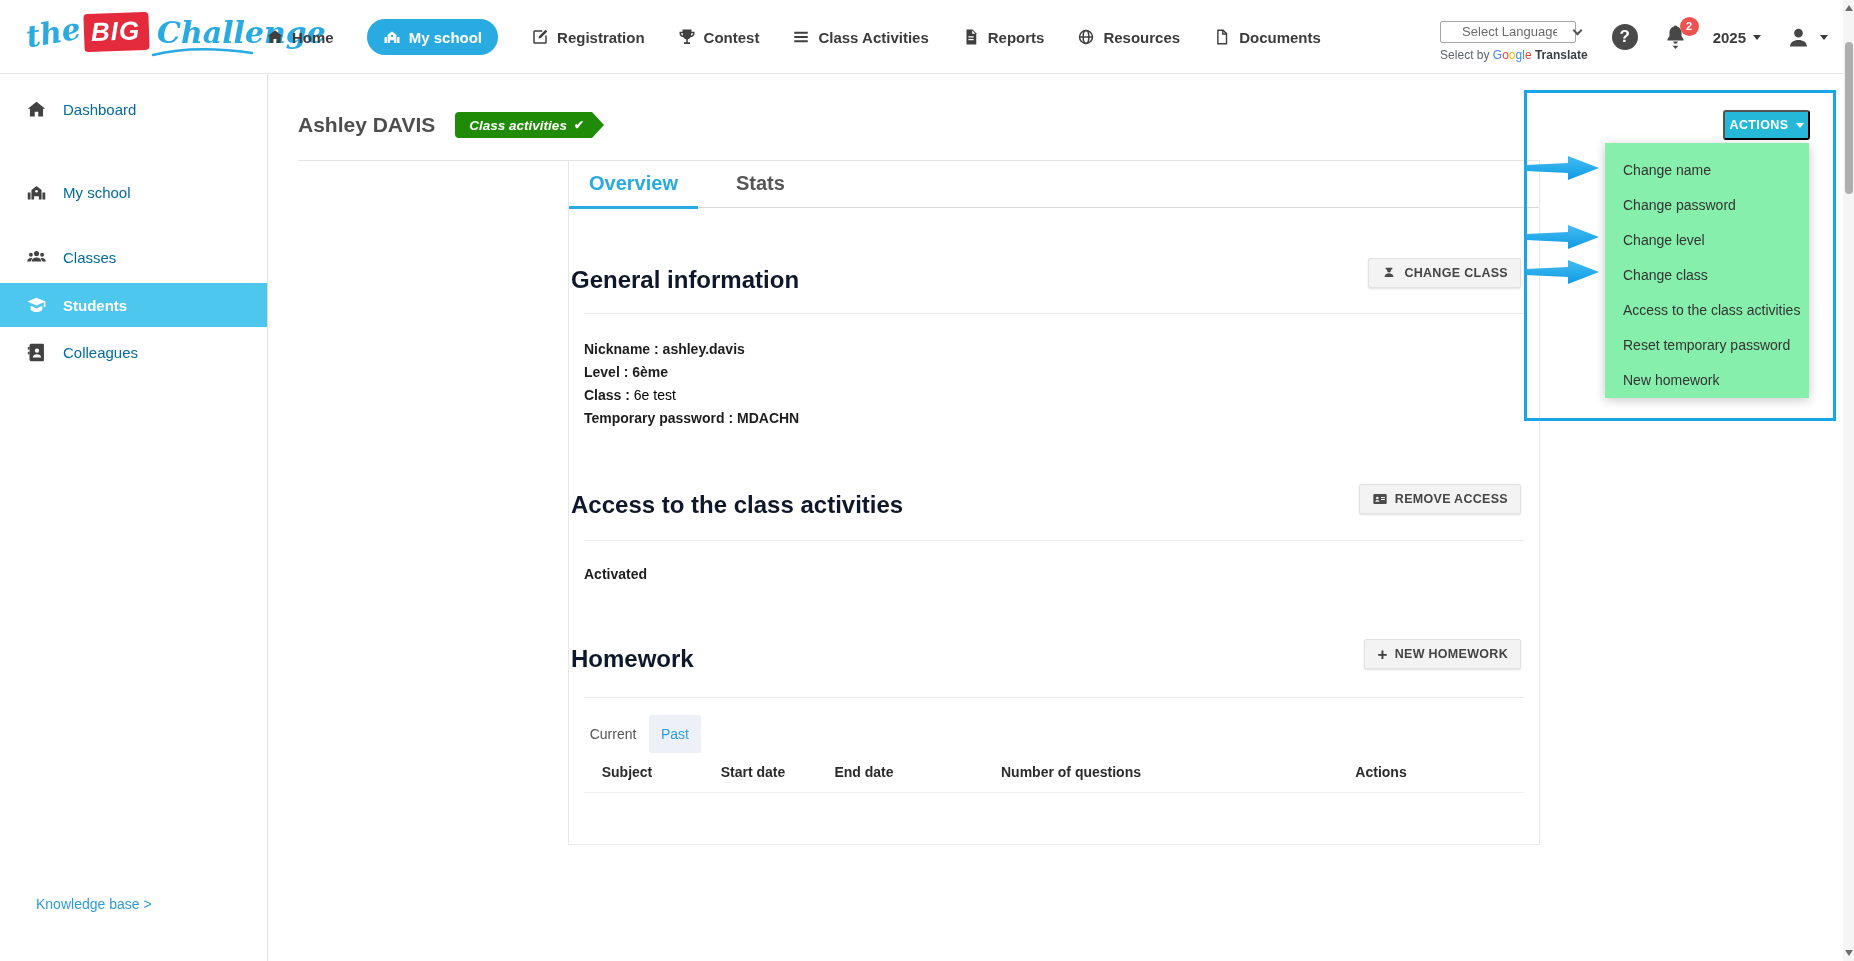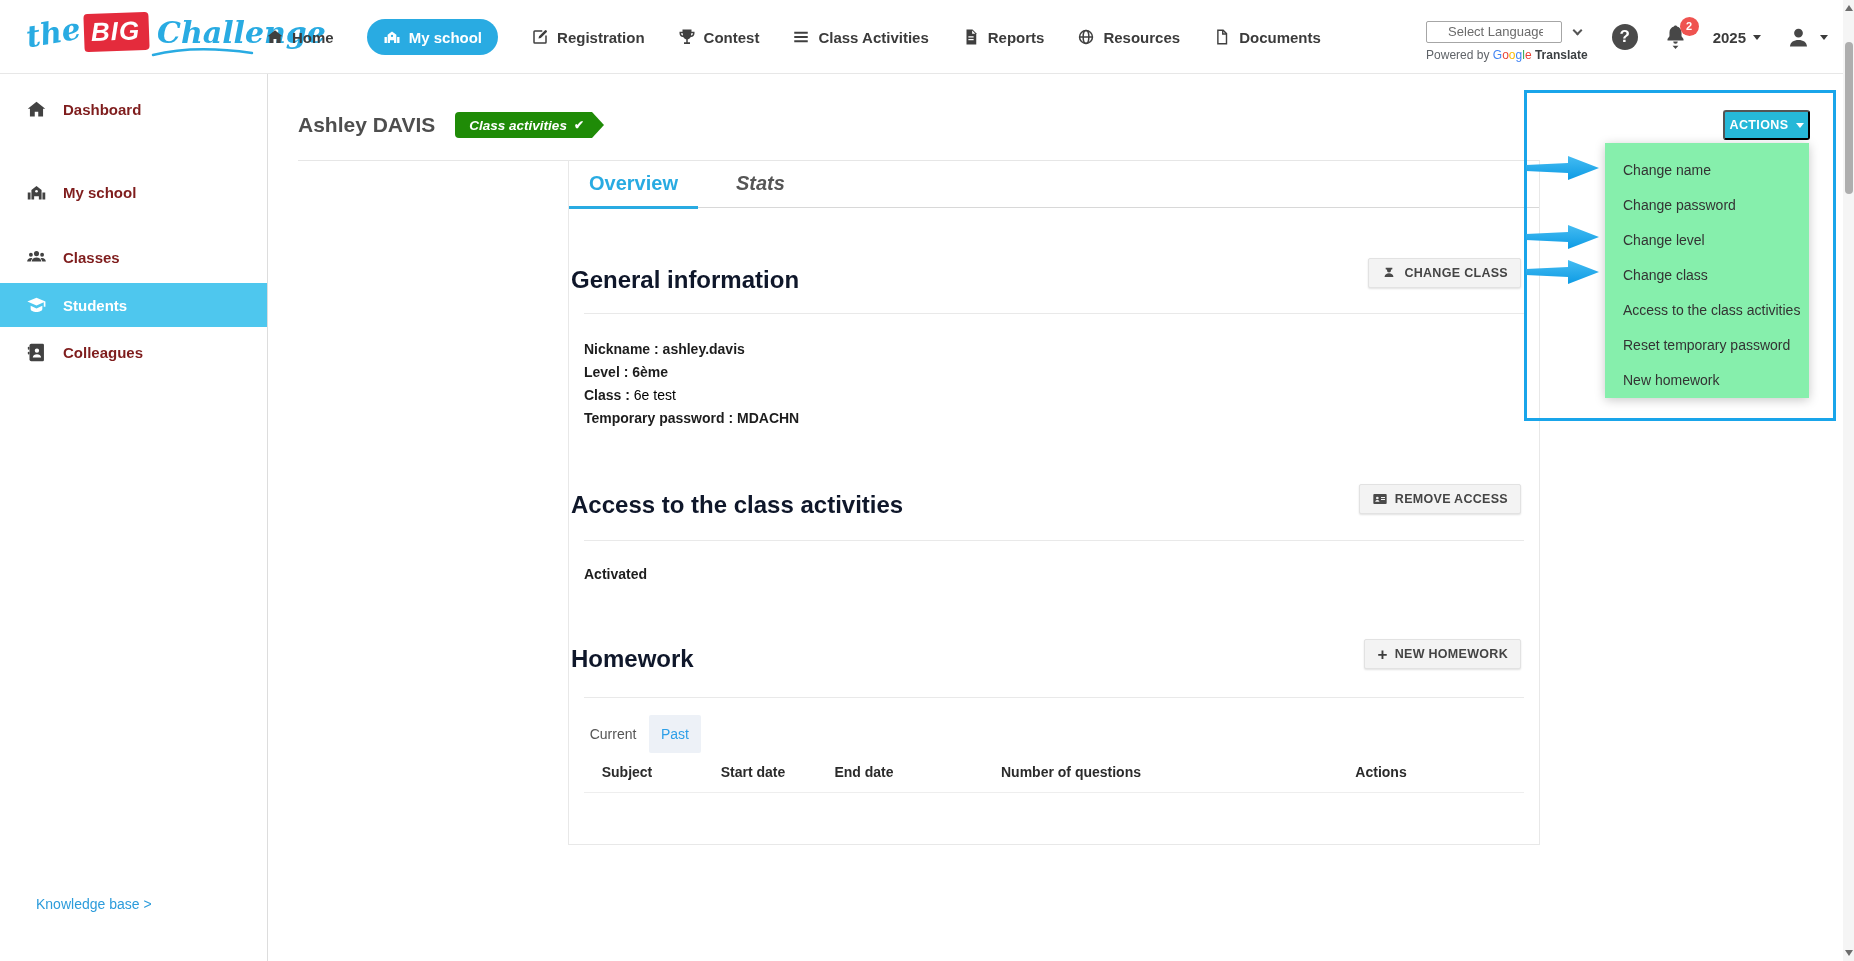--- a/index.html
+++ b/index.html
@@ -53,21 +53,21 @@
              color:#3b3b3b; cursor:pointer; }
   .tri-down { width:0; height:0; border-left:4px solid transparent; border-right:4px solid transparent;
               border-top:5px solid #3b3b3b; }
   .user-dd { display:flex; align-items:center; gap:8px; cursor:pointer; }
   .user-dd svg { width:27px; height:27px; fill:#474747; }
 
   
   .sidebar { position:absolute; top:74px; left:0; width:268px; bottom:0; background:#fff;
              border-right:1px solid #ddd; z-index:4; }
   .side-item { position:absolute; left:0; width:100%; height:40px; display:flex; align-items:center;
-               padding-left:26px; gap:16px; color:#7f1d1d; font-size:15px; font-weight:700; cursor:pointer; }
+               padding-left:26px; gap:16px; color:#0369a1; font-size:15px; font-weight:400; cursor:pointer; }
   .side-item .ic svg { width:21px; height:21px; fill:#424242; }
   .side-item.selected { background:#4EC7EE; color:#fff; font-weight:600; height:44px; }
   .side-item.selected .ic svg { fill:#fff; }
   .kb-link { position:absolute; left:36px; top:822px; font-size:14px; color:#2D9CDB; cursor:pointer; }
 
   
   .main { position:absolute; left:268px; top:74px; right:0; bottom:0; background:#fff; }
   .page-head { position:absolute; left:30px; top:38px; display:flex; align-items:center; gap:20px; }
   .page-title { font-size:21px; font-weight:700; color:#4e4e4e; }
   .cls-badge { position:relative; background:#1F8B07; color:#fff; font-style:italic; font-weight:700;
@@ -79,21 +79,21 @@
   .cls-badge .chk { font-style:normal; font-size:12px; }
   .head-divider { position:absolute; left:30px; width:1242px; top:86px; height:1px; background:#e6e6e6; }
 
   .card { position:absolute; left:300px; top:86px; width:972px; height:685px;
           border-left:1px solid #e8e8e8; border-right:1px solid #e8e8e8; border-bottom:1px solid #e8e8e8; }
   .tabs-row { position:absolute; left:0; top:0; width:100%; height:48px; border-bottom:1px solid #d8d8d8;
               display:flex; align-items:stretch; }
   .tab { display:flex; align-items:center; padding:0 20px; font-size:20px; font-weight:600;
          color:#555; cursor:pointer; }
   .tab.active { color:#29ABE2; border-bottom:3px solid #29ABE2; margin-bottom:-2px; }
-  .tab.stats { margin-left:28px; padding:0 10px;font-style:italic; }
+  .tab.stats { margin-left:28px; padding:0 10px; }
 
   .sec-head { position:absolute; left:2px; font-size:24px; font-weight:700; color:#0f172a; }
   .gray-btn { position:absolute; right:18px; height:30px; background:#f3f3f3; border:1px solid #e2e2e2;
               border-radius:2px; box-shadow:0 1px 2px rgba(0,0,0,.12); display:flex; align-items:center;
               gap:7px; padding:0 12px; font-size:12.5px; font-weight:600; color:#444;
               letter-spacing:.3px; cursor:pointer; white-space:nowrap; }
   .gray-btn .ic svg { width:16px; height:16px; fill:#4a4a4a; }
   .plus-ic { font-size:17px; font-weight:bold; color:#3c3c3c; line-height:1; }
   .divider { position:absolute; left:15px; right:15px; height:1px; background:#e9e9e9; }
 
@@ -224,21 +224,21 @@
 
   <div class="nav-right">
     <div class="lang-col">
       <span class="lang-wrap">
         <select class="lang-select">
           <option>Select Language</option>
         </select>
         <span class="lang-caret"></span>
       </span>
       <span class="powered">
-        <span>Powered by</span>
+        <span>Select by</span>
         <span class="g-b">G</span><span class="g-r">o</span><span class="g-y">o</span><span class="g-b">g</span><span class="g-g">l</span><span class="g-r">e</span>
         <span class="translate">Translate</span>
       </span>
     </div>
     <div class="help-btn">
       <span>?</span>
     </div>
     <div class="bell-wrap">
       <span class="ic"><svg viewBox="0 0 24 26">
             <path d="M12 1.5c.7 0 1.3.4 1.5 1 2.6.7 4.3 2.9 4.3 5.7v3.6l1.9 2.7v1.3H4.3v-1.3l1.9-2.7V8.2c0-2.8 1.7-5 4.3-5.7.2-.6.8-1 1.5-1Zm-2.2 15.3h4.4a2.2 2.2 0 0 1-4.4 0Z"></path>

